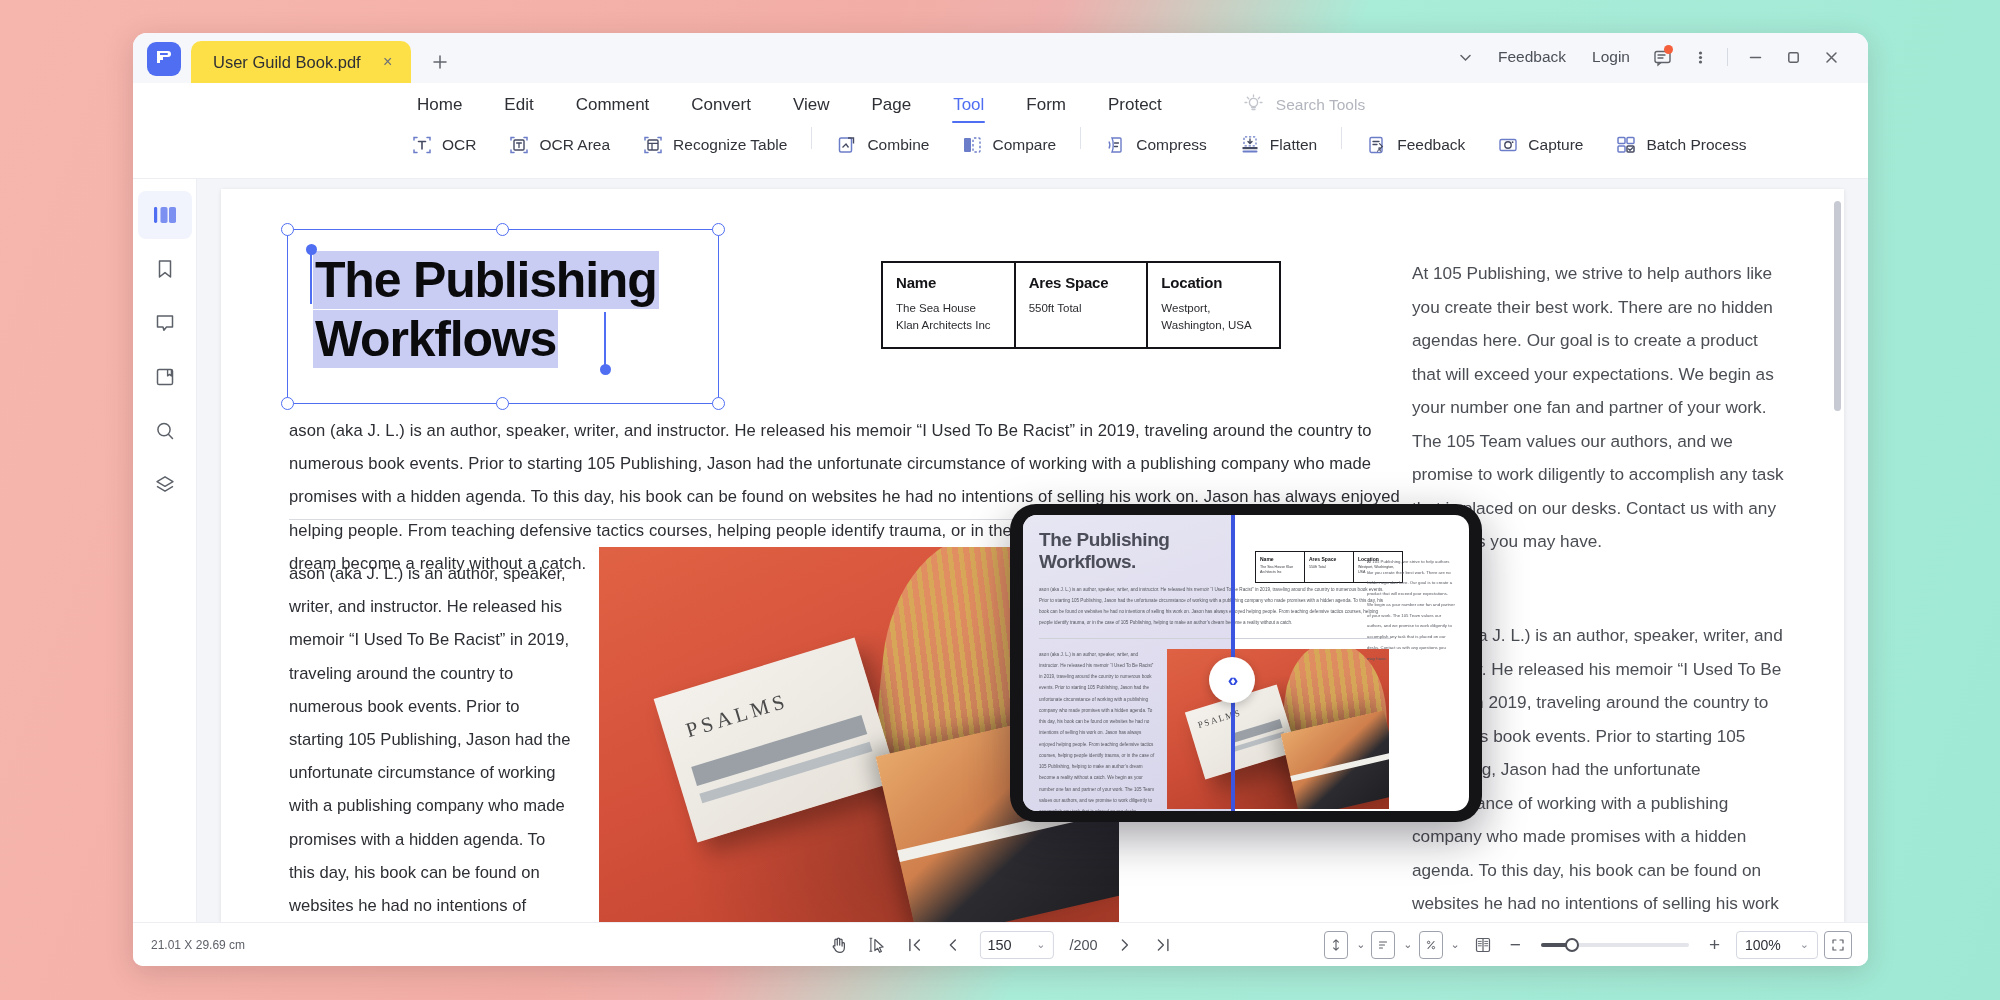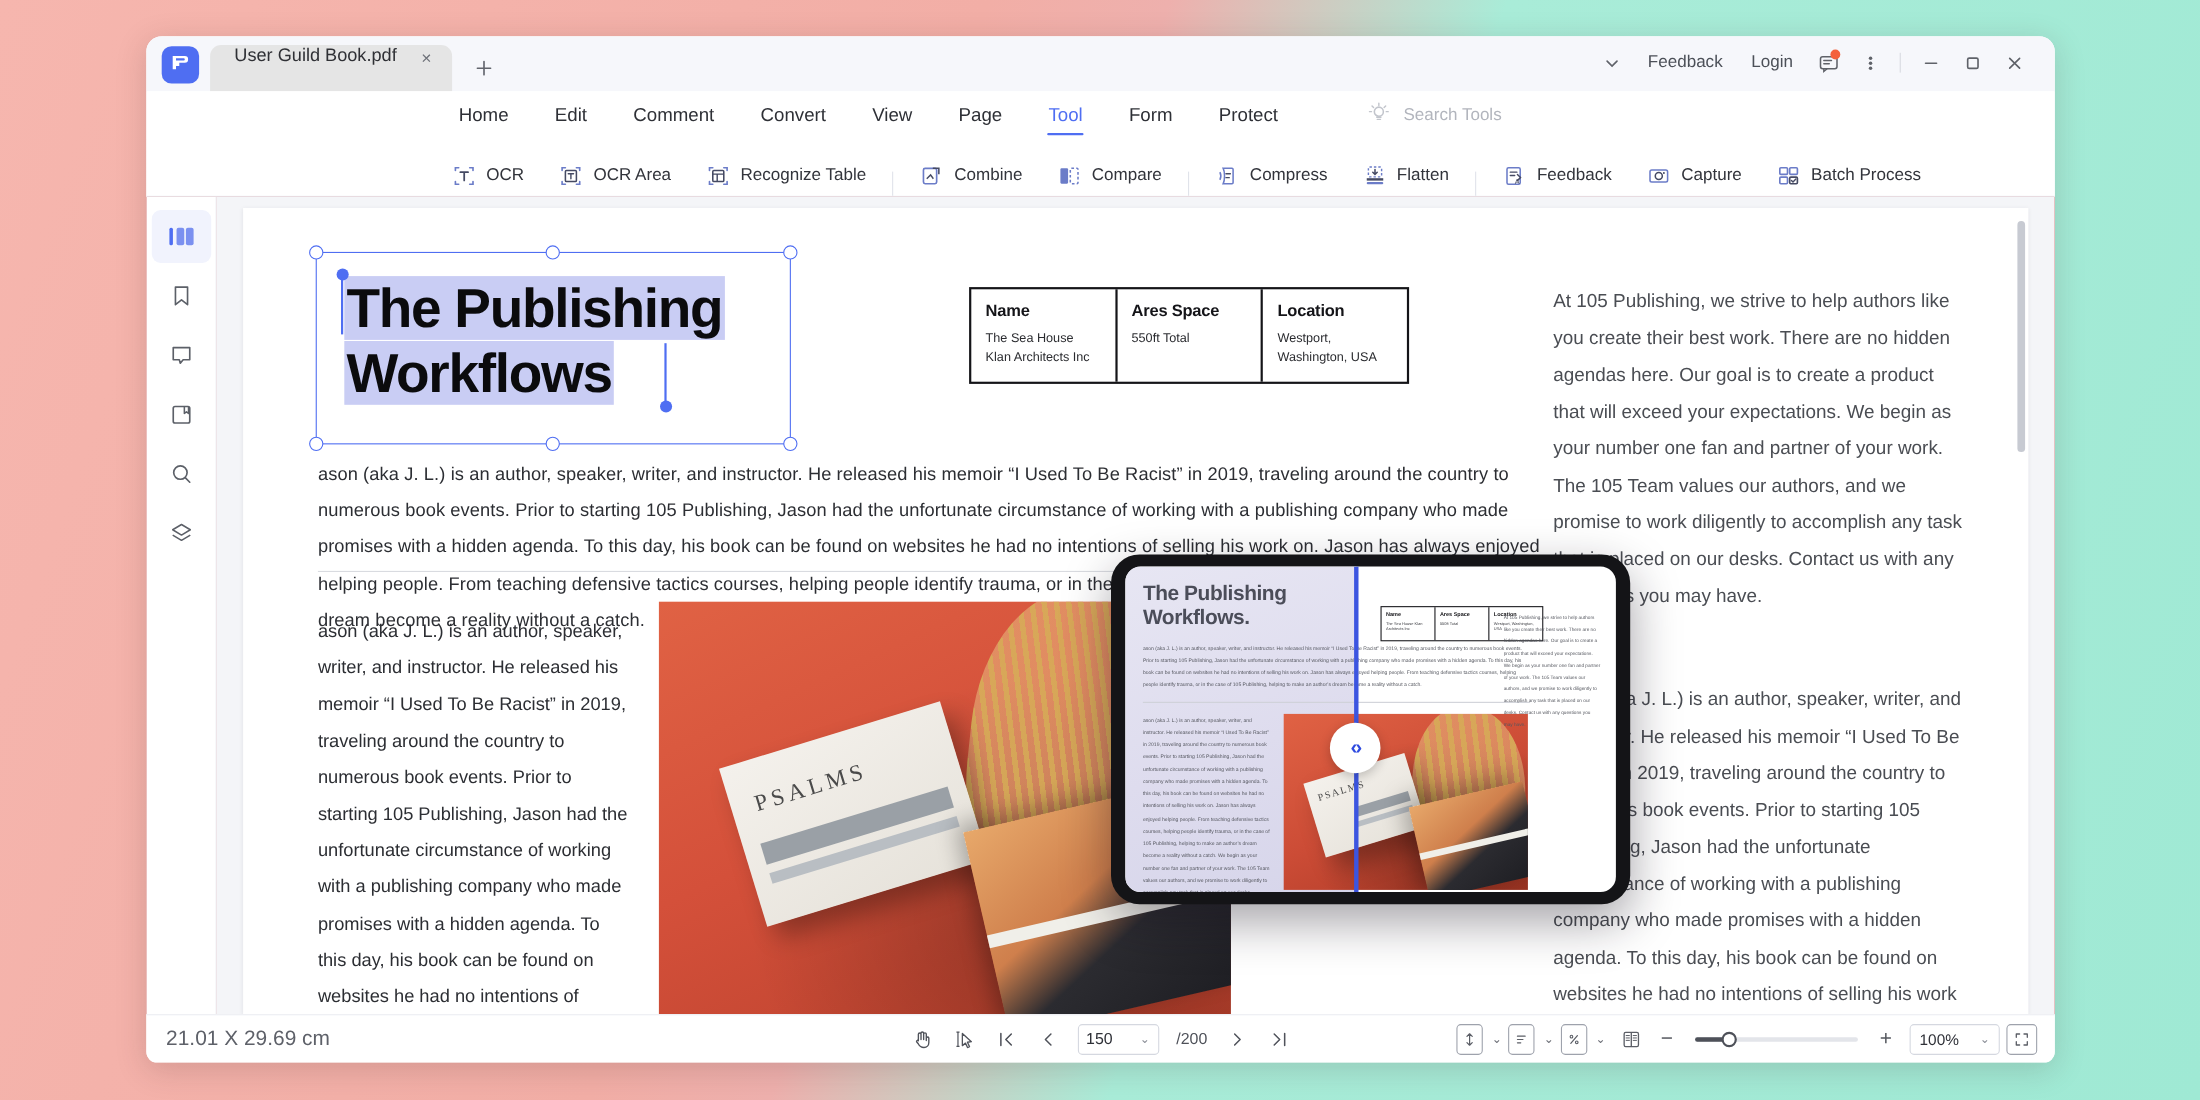--- a/index.html
+++ b/index.html
@@ -25,22 +25,22 @@
     height: 50px; background: #f6f7fb;
     display: flex; align-items: flex-end; position: relative; flex: 0 0 50px;
   }
   .brand-logo {
     width: 34px; height: 34px; border-radius: 9px; background: #4f6ef2;
     margin: 0 10px 7px 14px; display:flex; align-items:center; justify-content:center;
     flex: 0 0 34px;
   }
   .brand-logo svg { display:block; }
   .tab {
-    height: 42px; min-width: 212px; background: #e5e5e5;
-    border-radius: 10px 10px 0 0; display: flex; align-items: flex-start;
+    height: 42px; min-width: 212px; background: #fde047;
+    border-radius: 10px 10px 0 0; display: flex; align-items: center;
     padding: 0 10px 0 22px; gap: 14px; position: relative;
   }
   .tab-title { font-size: 16.5px; color: #2f3035; white-space: nowrap; }
   .tab-close, .tab-new {
     width: 26px; height: 26px; display:flex; align-items:center; justify-content:center;
     border-radius: 5px; color:#6d7078; cursor: pointer;
   }
   .tab-new { margin-left: 16px; margin-bottom: 8px; }
   .titlebar-right {
     margin-left: auto; display: flex; align-items: center; gap: 0px;
@@ -70,21 +70,21 @@
   .menu-item.active::after {
     content:''; position:absolute; left: 20px; right: 20px; bottom: 2px;
     height: 2.5px; background: #4f6ef2; border-radius: 2px;
   }
   .search-tools {
     display: flex; align-items: center; gap: 12px; margin-left: 60px; color: #b9bcc4;
   }
   .search-tools-label { font-size: 15.5px; color: #b2b5bd; }
   
   .ribbon {
-    height: 52px; background: #fff; display: flex; align-items: flex-end;
+    height: 52px; background: #fff; display: flex; align-items: flex-start;
     padding-left: 262px; gap: 0; flex: 0 0 52px;
     border-bottom: 1px solid #eceef3;
   }
   .ribbon-item {
     display: flex; align-items: center; gap: 9px; padding: 0 16px; height: 36px;
     cursor: pointer; border-radius: 6px; white-space: nowrap;
   }
   .ribbon-label { font-size: 15.5px; color: #32343b; }
   .ribbon-sep { width: 1px; height: 22px; background: #e0e3ea; margin: 0 8px; }
   .ri-ico { width: 22px; height: 22px; color: #6b7cc8; flex: 0 0 22px; }
@@ -213,21 +213,21 @@
     position:absolute; left: 186px; top: 142px; width: 46px; height: 46px; border-radius:50%;
     background:#fff; z-index: 7; display:flex; align-items:center; justify-content:center;
     box-shadow: 0 3px 10px rgba(0,0,0,.22); color:#2f4be0; font-size: 19px; letter-spacing:-2px;
     font-weight: 700; cursor: pointer;
   }
   
   .statusbar {
     height: 44px; background: #fff; border-top: 1px solid #eceef3;
     display: flex; align-items: center; flex: 0 0 44px; position: relative;
   }
-  .sb-dim { font-size: 19px; color: #5e6169; margin-left: 18px; }
+  .sb-dim { font-size: 12px; color: #5e6169; margin-left: 18px; }
   .sb-center {
     position:absolute; left: 50%; transform: translateX(-50%);
     display: flex; align-items: center; gap: 4px;
   }
   .sb-btn {
     width: 34px; height: 30px; display:flex; align-items:center; justify-content:center;
     color:#50535b; cursor:pointer; border-radius:5px;
   }
   .page-input {
     width: 74px; height: 28px; border: 1px solid #d5d8e0; border-radius: 4px;

